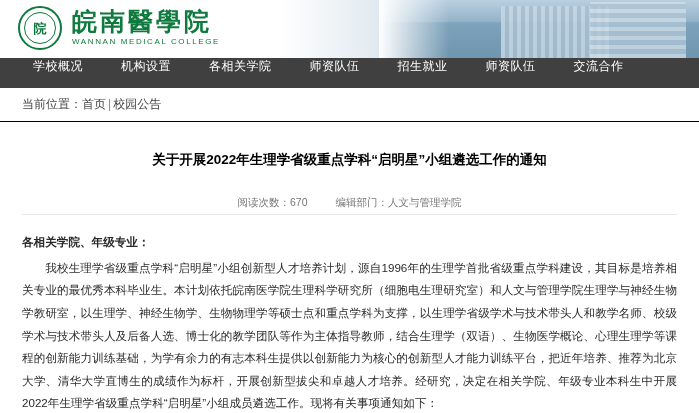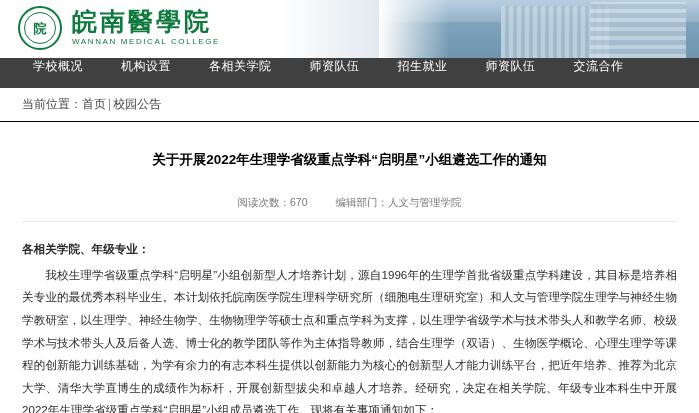--- a/index.html
+++ b/index.html
@@ -121,21 +121,21 @@
     margin-top: 28px;
     margin-bottom: 26px;
     line-height: 1.5;
   }
   .meta {
     display: flex;
     justify-content: center;
     gap: 28px;
     font-size: 10.5px;
     color: #777777;
-    padding-bottom: 11px;
+    padding-bottom: 4px;
     border-bottom: 1px solid #e9e9e9;
   }
   .body-text {
     margin-top: 16px;
     font-size: 11.6px;
     color: #2b2b2b;
     line-height: 1.95;
     text-align: justify;
   }
   .body-text p { margin: 0 0 3px 0; }

